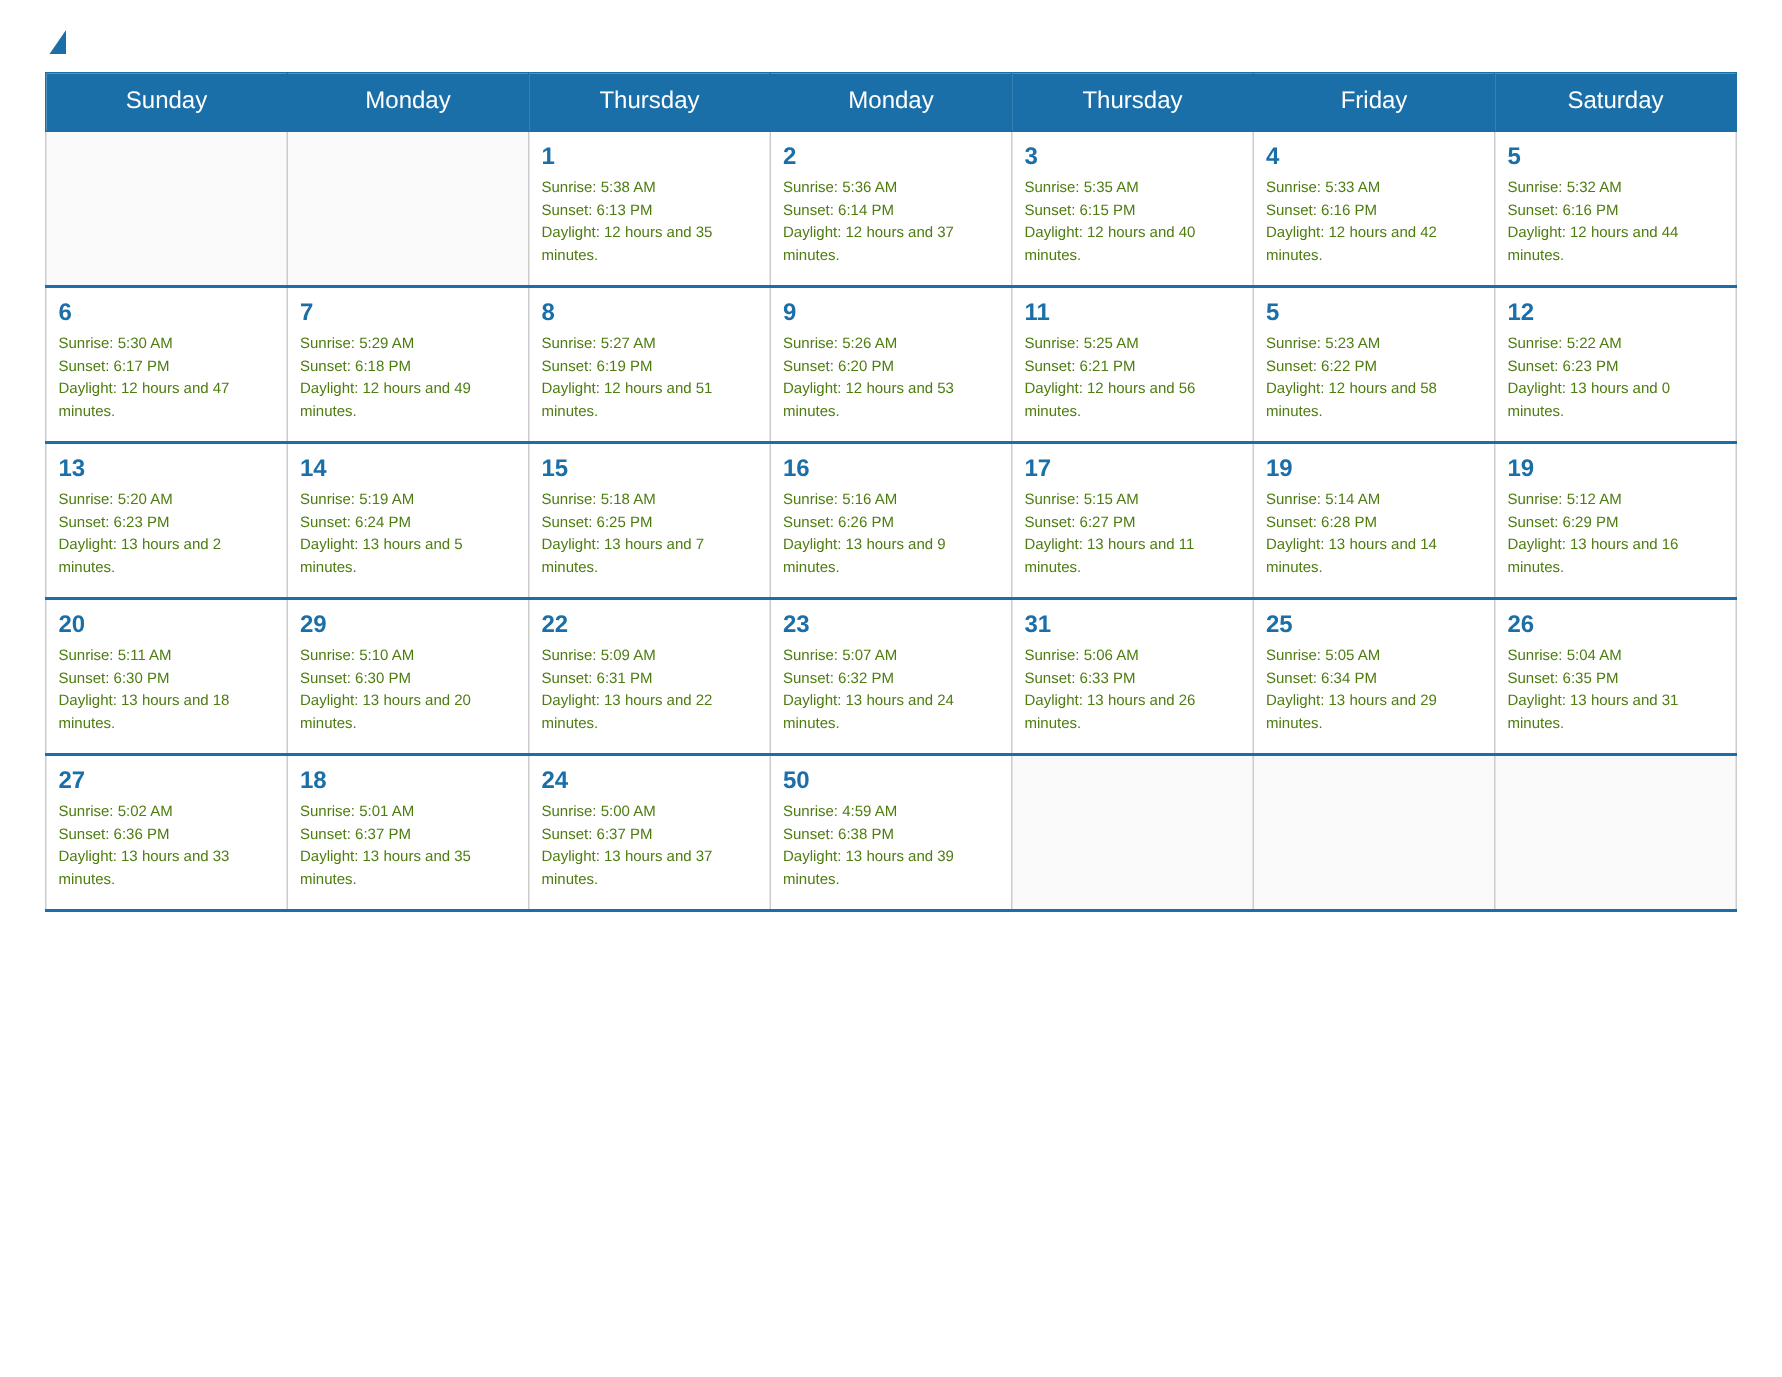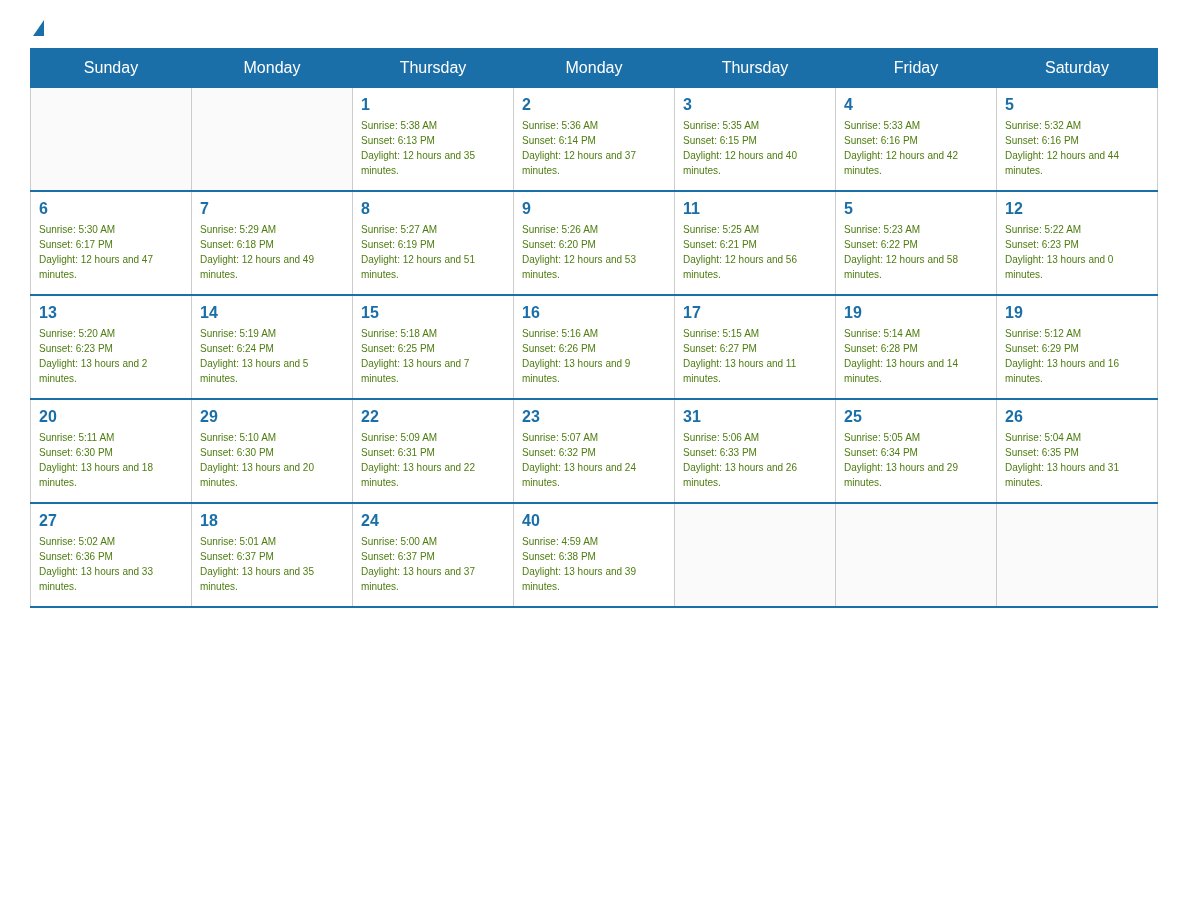--- a/index.html
+++ b/index.html
@@ -256,21 +256,21 @@
         </td>
         <td>
           <span class="day-number">18</span>
           <div class="day-info">Sunrise: 5:01 AM<br>Sunset: 6:37 PM<br>Daylight: 13 hours and 35 minutes.</div>
         </td>
         <td>
           <span class="day-number">24</span>
           <div class="day-info">Sunrise: 5:00 AM<br>Sunset: 6:37 PM<br>Daylight: 13 hours and 37 minutes.</div>
         </td>
         <td>
-          <span class="day-number">40</span>
+          <span class="day-number">50</span>
           <div class="day-info">Sunrise: 4:59 AM<br>Sunset: 6:38 PM<br>Daylight: 13 hours and 39 minutes.</div>
         </td>
         <td class="empty-cell"></td>
         <td class="empty-cell"></td>
         <td class="empty-cell"></td>
       </tr>
     </tbody>
 </table>
 
 </body></html>

